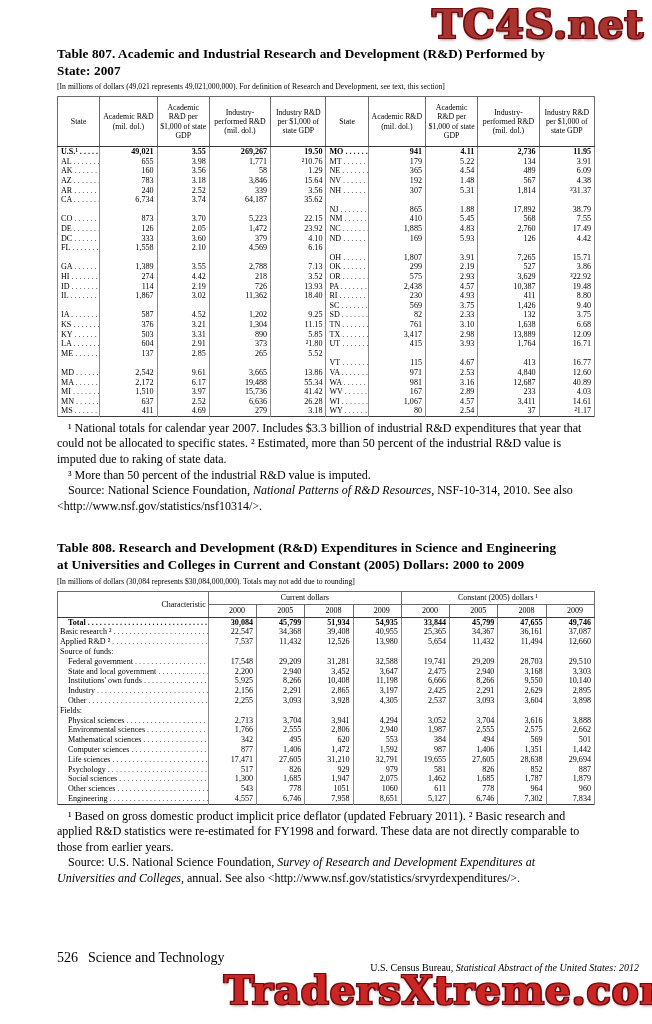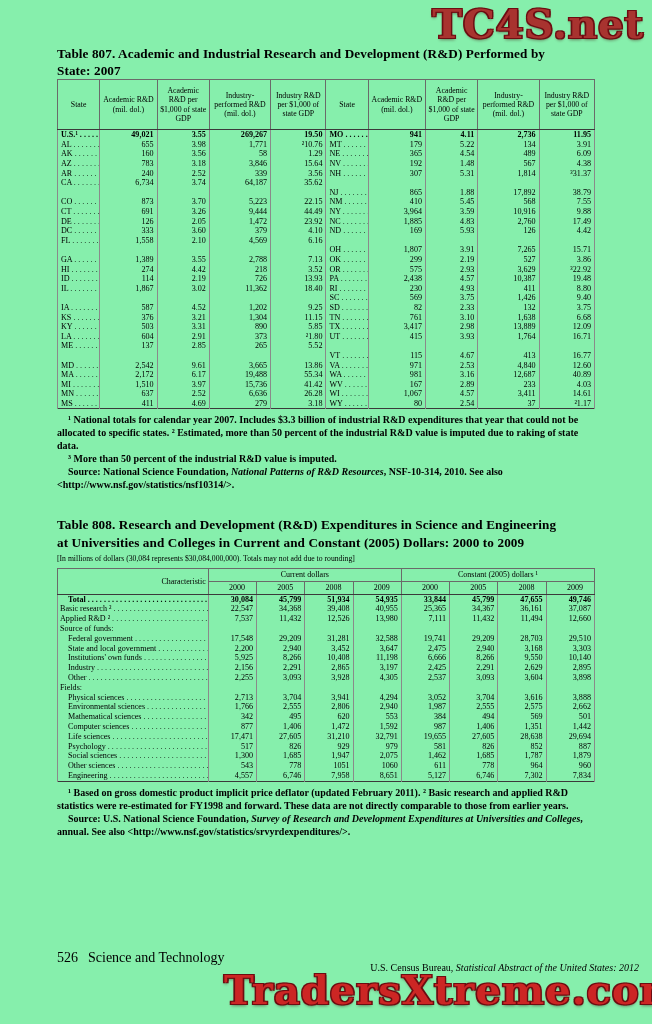--- a/index.html
+++ b/index.html
@@ -1,36 +1,36 @@
 <!DOCTYPE html>
 <html><head>
 <meta charset="utf-8">
 <style>
   * { margin:0; padding:0; box-sizing:border-box; }
   html,body { background:#e8e8e8; }
   body { width:652px; height:1024px; position:relative; font-family:"Liberation Serif", serif; color:#000; }
-  .page { position:absolute; inset:0; background:#86efac; overflow:hidden; }
+  .page { position:absolute; inset:0; background:#ffffff; overflow:hidden; }
   .content { position:absolute; left:57px; top:45px; width:538px; }
 
   .t-title { font-weight:bold; font-size:13.2px; line-height:1.3; width:508px; letter-spacing:.1px; }
   .t-note { font-size:7.7px; margin-top:3px; margin-bottom:5px; }
 
   table { border-collapse:collapse; width:100%; table-layout:fixed; }
   .t807 { border:1.2px solid #3a3a3a; font-size:8.1px; }
   .t807 thead th { font-weight:normal; font-size:7.8px; text-align:center; vertical-align:middle;
       border:1px solid #6a6a6a; border-bottom:1.2px solid #3a3a3a; padding:2px 1px; line-height:1.2; height:50px; }
   .t807 td { border-left:1px solid #8a8a8a; border-right:1px solid #8a8a8a; height:9.6px;
       line-height:9.5px; font-size:8.1px; padding:0 2px; vertical-align:middle; }
   .t807 td.num, .t808 td.num { text-align:right; padding-right:3px; }
   td.lbl, td.lbl8 { white-space:nowrap; overflow:hidden; text-align:left; padding-left:3px; }
   .dots::after { content:" . . . . . . . . . . . . . . . . . . . . . . . . . . . . . . . . . . . . . . . ."; color:#000; }
   tr.rb td, tr.rb .lab, tr.rb .dots::after { font-weight:bold; }
 
   .fnblock { margin-top:4px; }
-  .fn, .src { font-size:10px; line-height:1.3; text-indent:11px;font-weight:bold; }
+  .fn, .src { font-size:12px; line-height:1.3; text-indent:11px; }
   .src i, .footer-right i { font-style:italic; }
 
   .sec2 { margin-top:25px; }
 
   .t808 { border:1.2px solid #3a3a3a; font-size:8.1px; margin-top:2px; }
   .t808 th { font-weight:normal; font-size:8px; border:1px solid #6a6a6a; padding:1px 2px; }
   .t808 th.char { vertical-align:middle; text-align:right; border-bottom:1.2px solid #3a3a3a; }
   .t808 th.grp { text-align:center; height:13px; }
   .t808 th.yr { text-align:right; padding-right:11px; height:13px; border-bottom:1.2px solid #3a3a3a; }
   .t808 td { border-left:1px solid #8a8a8a; border-right:1px solid #8a8a8a; height:9.8px;
@@ -50,20 +50,21 @@
 </head>
 <body>
 
 <div class="page">
 
   <div class="wm wm-top">TC4S.net</div>
 
   <div class="content">
 
     <div class="t-title">Table 807. Academic and Industrial Research and Development (R&amp;D) Performed by State: 2007</div>
+    <div class="t-note">[In millions of dollars (49,021 represents 49,021,000,000). For definition of Research and Development, see text, this section]</div>
 
     <table class="t807">
       <colgroup>
         <col style="width:42px">
           <col style="width:57px">
           <col style="width:52px">
           <col style="width:61px">
           <col style="width:55px">
         <col style="width:42px">
           <col style="width:57px">
@@ -176,32 +177,20 @@
             <td class="num">3.70</td>
             <td class="num">5,223</td>
             <td class="num">22.15</td>
             <td class="lbl"><span class="lab">NM</span><span class="dots"></span></td>
             <td class="num">410</td>
             <td class="num">5.45</td>
             <td class="num">568</td>
             <td class="num">7.55</td>
           </tr>
           <tr>
-            <td class="lbl"><span class="lab">CT</span><span class="dots"></span></td>
-            <td class="num">691</td>
-            <td class="num">3.26</td>
-            <td class="num">9,444</td>
-            <td class="num">44.49</td>
-            <td class="lbl"><span class="lab">NY</span><span class="dots"></span></td>
-            <td class="num">3,964</td>
-            <td class="num">3.59</td>
-            <td class="num">10,916</td>
-            <td class="num">9.88</td>
-          </tr>
-          <tr>
             <td class="lbl"><span class="lab">DE</span><span class="dots"></span></td>
             <td class="num">126</td>
             <td class="num">2.05</td>
             <td class="num">1,472</td>
             <td class="num">23.92</td>
             <td class="lbl"><span class="lab">NC</span><span class="dots"></span></td>
             <td class="num">1,885</td>
             <td class="num">4.83</td>
             <td class="num">2,760</td>
             <td class="num">17.49</td>
@@ -498,21 +487,21 @@
               <td class="num">34,367</td>
               <td class="num">36,161</td>
               <td class="num">37,087</td>
             </tr>
             <tr>
               <td class="lbl8 ind0"><span class="lab">Applied R&amp;D ²</span><span class="dots"></span></td>
               <td class="num">7,537</td>
               <td class="num">11,432</td>
               <td class="num">12,526</td>
               <td class="num">13,980</td>
-              <td class="num">7,111</td>
+              <td class="num">5,654</td>
               <td class="num">11,432</td>
               <td class="num">11,494</td>
               <td class="num">12,660</td>
             </tr>
             <tr>
               <td class="lbl8 ind0"><span class="lab">Source of funds:</span></td>
               <td class="num"></td>
               <td class="num"></td>
               <td class="num"></td>
               <td class="num"></td>

